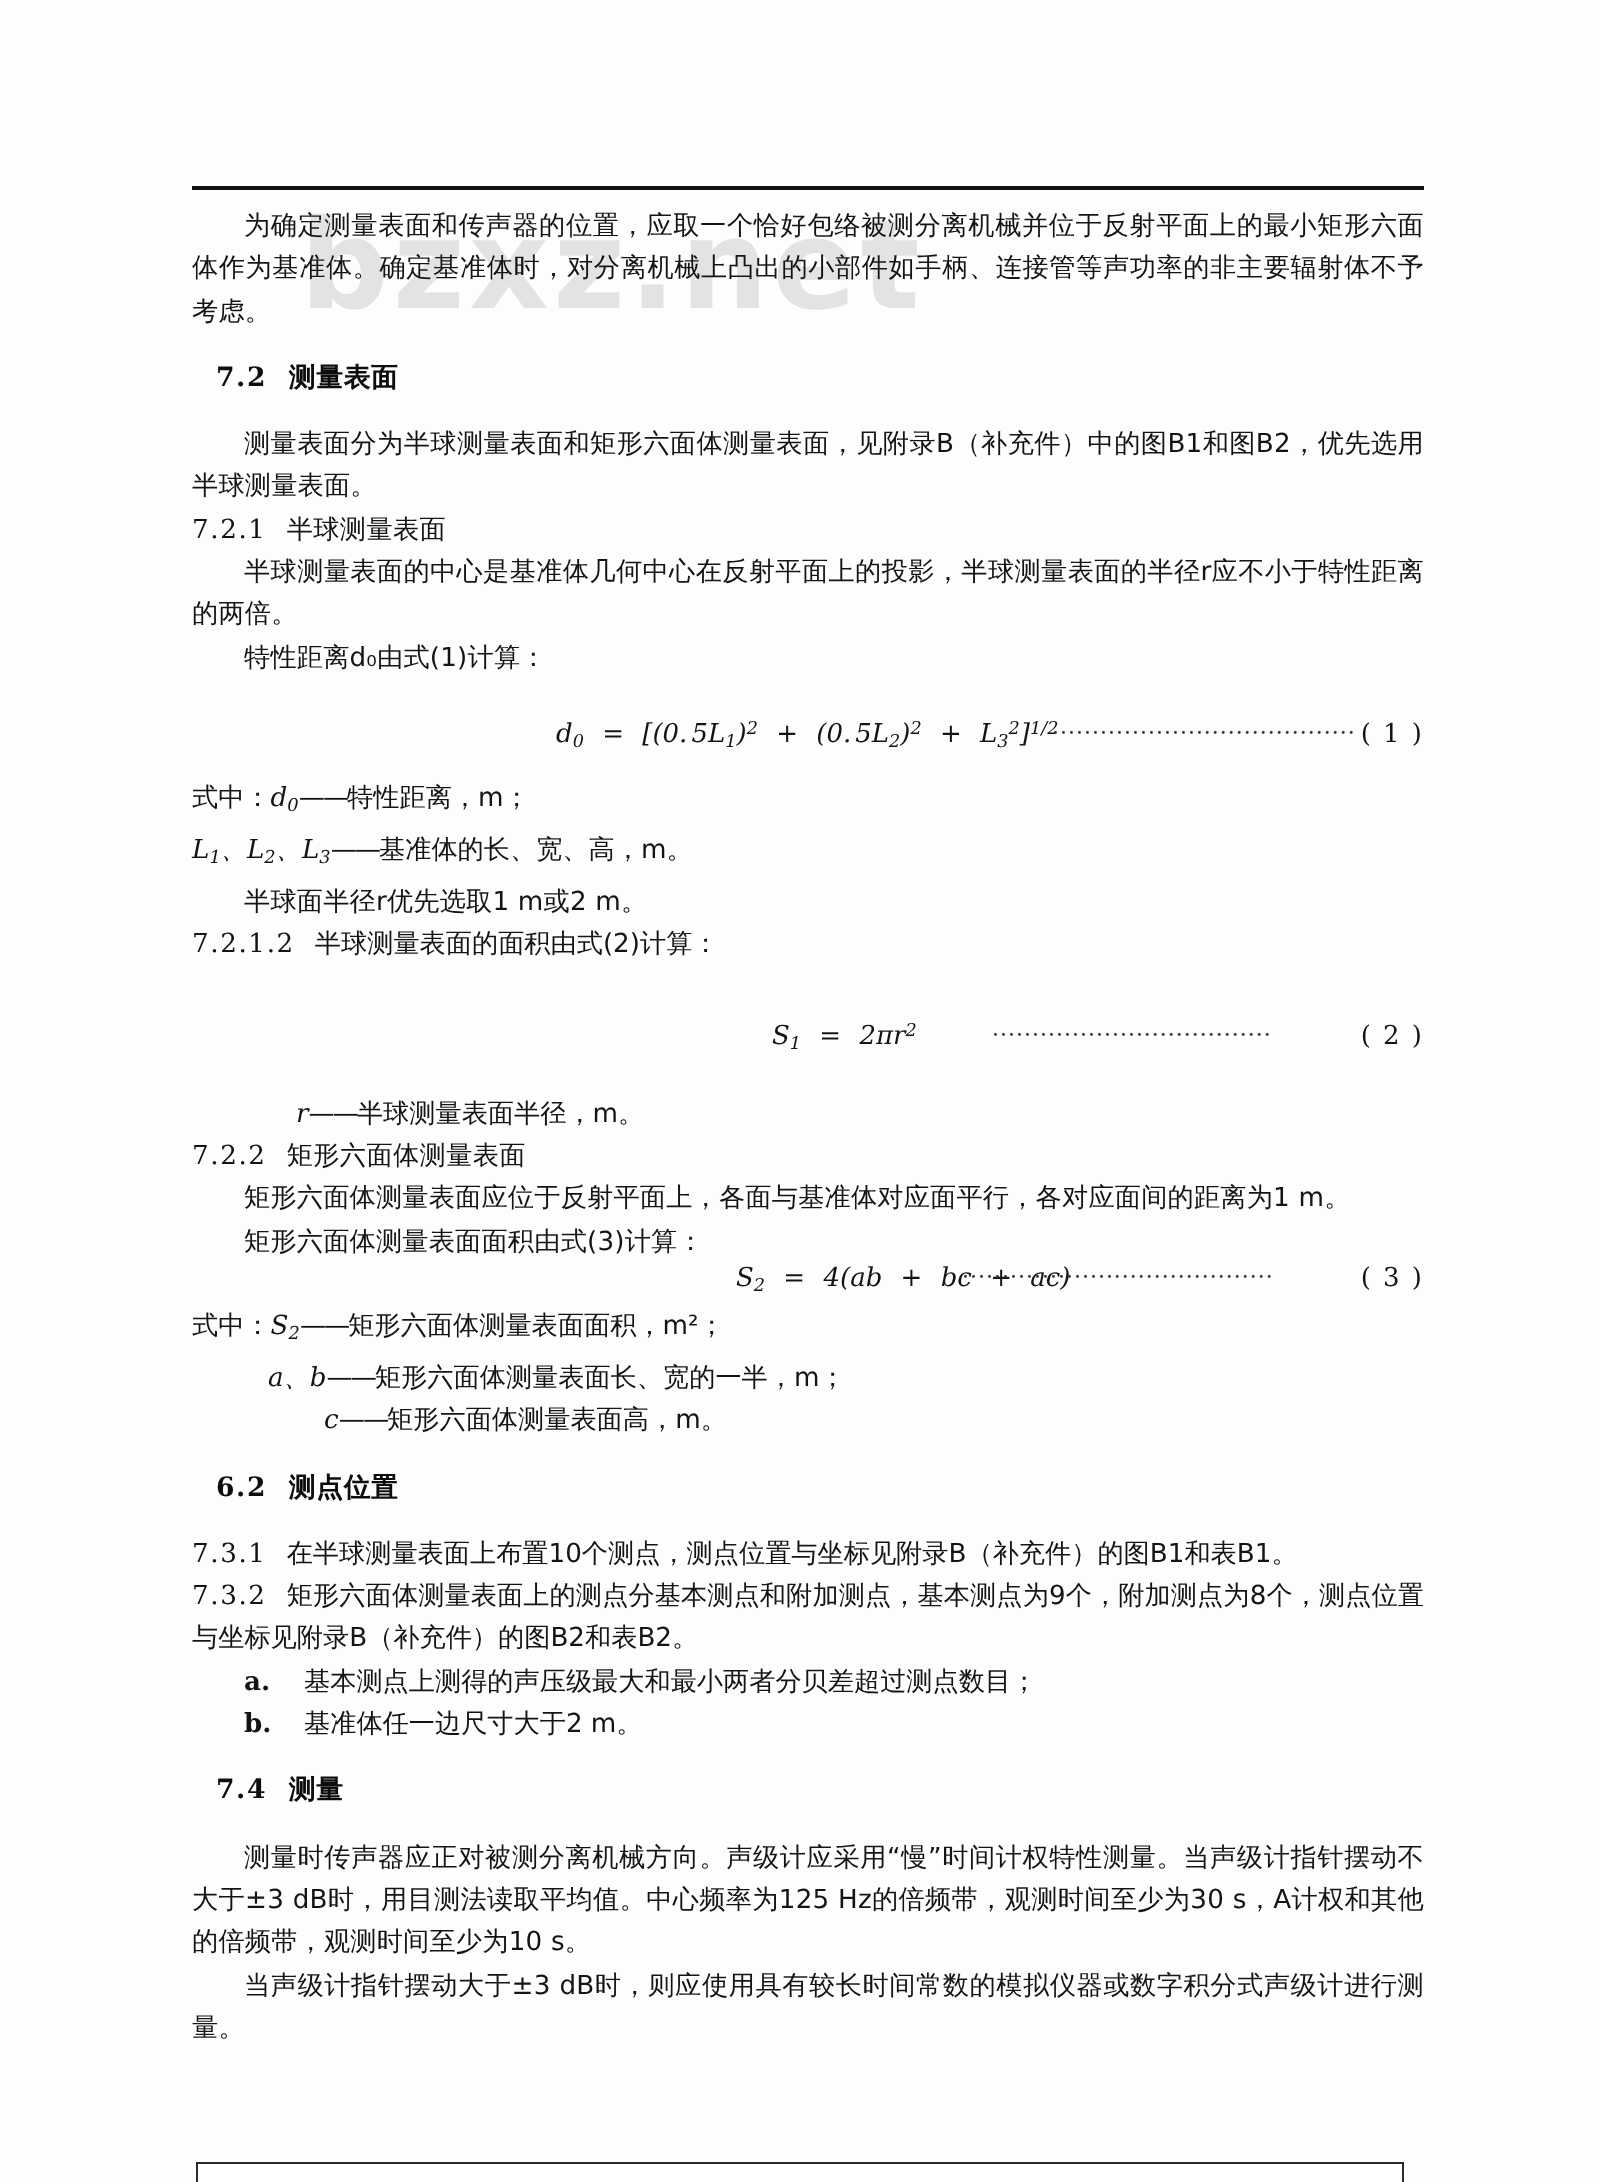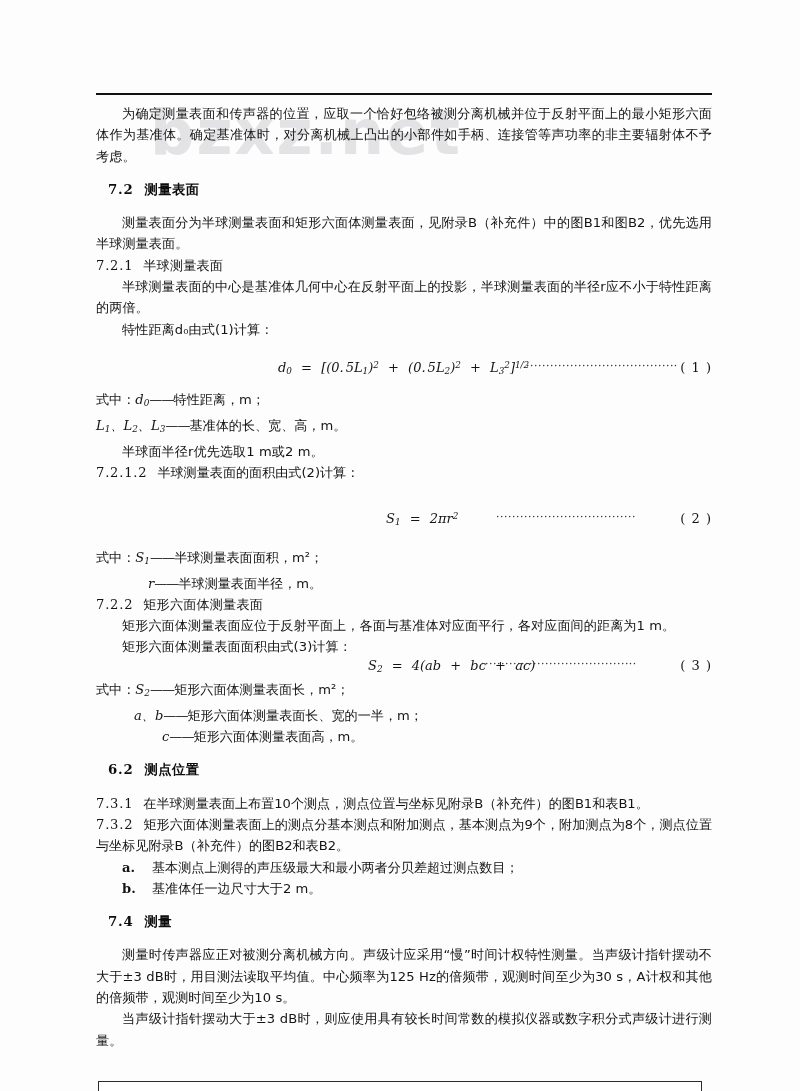--- a/index.html
+++ b/index.html
@@ -263,42 +263,41 @@
         <span class="ital">S</span><sub>1</sub>
         <span class="sp"></span>=<span class="sp"></span>
         2<span class="ital">πr</span><sup>2</sup>
       </span>
       <span class="dots" style="left:400px;">···································</span>
       <span class="eqno">( 2 )</span>
     </div>
 
     <div class="spacer-md"></div>
 
-    <p class="where"><span>式中：</span><span class="sym"><span class="ital">S</span><sub>1</sub></span><span class="dash">——</span><span>半球测量表面面积，m²；</span></p>
     <p class="where ind2"><span class="sym"><span class="ital">r</span></span><span class="dash">——</span><span>半球测量表面半径，m。</span></p>
 
     <p class="subheading"><span class="num">7.2.2</span><span class="sep"></span><span>矩形六面体测量表面</span></p>
     <p class="p indent">矩形六面体测量表面应位于反射平面上，各面与基准体对应面平行，各对应面间的距离为1 m。</p>
     <p class="p indent">矩形六面体测量表面面积由式(3)计算：</p>
 
     <div class="formula-row">
       <span class="fx" style="left:272px;">
         <span class="ital">S</span><sub>2</sub>
         <span class="sp"></span>=<span class="sp"></span>
         4(<span class="ital">ab</span>
         <span class="sp"></span>+<span class="sp"></span>
         <span class="ital">bc</span>
         <span class="sp"></span>+<span class="sp"></span>
         <span class="ital">ac</span>)
       </span>
       <span class="dots" style="left:385px;">·······································</span>
       <span class="eqno">( 3 )</span>
     </div>
 
-    <p class="where"><span>式中：</span><span class="sym"><span class="ital">S</span><sub>2</sub></span><span class="dash">——</span><span>矩形六面体测量表面长，m²；</span></p>
+    <p class="where"><span>式中：</span><span class="sym"><span class="ital">S</span><sub>2</sub></span><span class="dash">——</span><span>矩形六面体测量表面面积，m²；</span></p>
     <p class="where ind1"><span class="sym"><span class="ital">a</span>、<span class="ital">b</span></span><span class="dash">——</span><span>矩形六面体测量表面长、宽的一半，m；</span></p>
     <p class="where ind3"><span class="sym"><span class="ital">c</span></span><span class="dash">——</span><span>矩形六面体测量表面高，m。</span></p>
 
     <p class="heading"><span class="num">6.2</span><span class="sep"></span><span>测点位置</span></p>
 
     <p class="clause"><span class="num">7.3.1</span><span class="sep"></span><span>在半球测量表面上布置10个测点，测点位置与坐标见附录B（补充件）的图B1和表B1。</span></p>
 
     <p class="clause"><span class="num">7.3.2</span><span class="sep"></span><span>矩形六面体测量表面上的测点分基本测点和附加测点，基本测点为9个，附加测点为8个，测点位置与坐标见附录B（补充件）的图B2和表B2。</span></p>
 
     <p class="litem"><span class="mark">a.</span><span>基本测点上测得的声压级最大和最小两者分贝差超过测点数目；</span></p>

